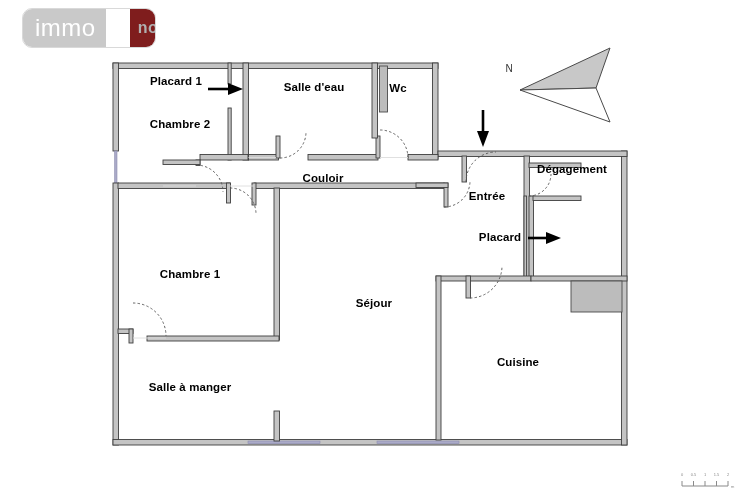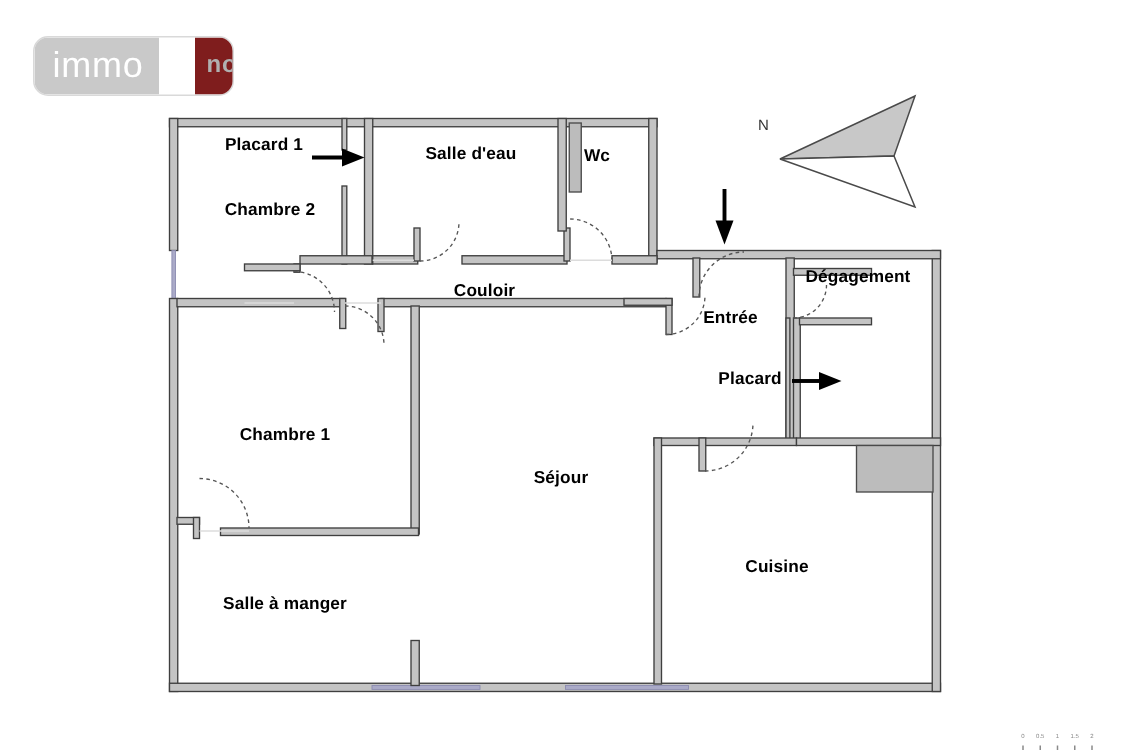--- a/index.html
+++ b/index.html
@@ -10,21 +10,21 @@
   }
   body {
     width: 750px;
     height: 500px;
     overflow: hidden;
     font-family: "Liberation Sans", sans-serif;
     position: relative;
   }
   #page {
     position: absolute;
-    left: 0; top: 16px;
+    left: 0; top: 0;
     width: 750px;
     height: 416px;
     background: #ffffff;
   }
   
   #logo {
     position: absolute;
     left: 22px;
     top: 8px;
     width: 132px;

